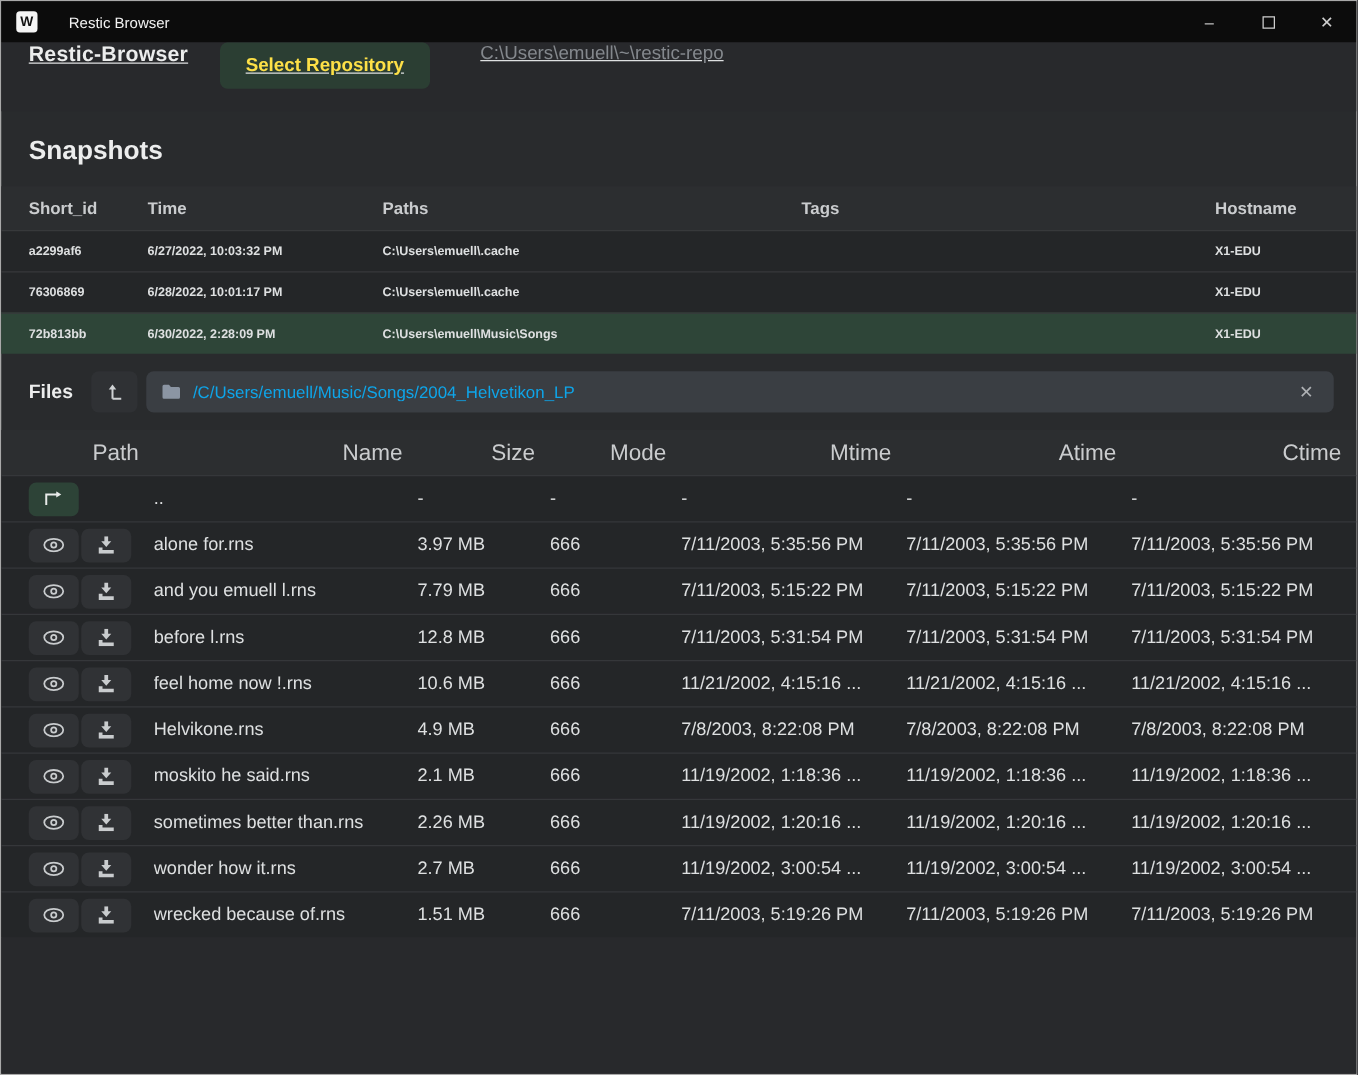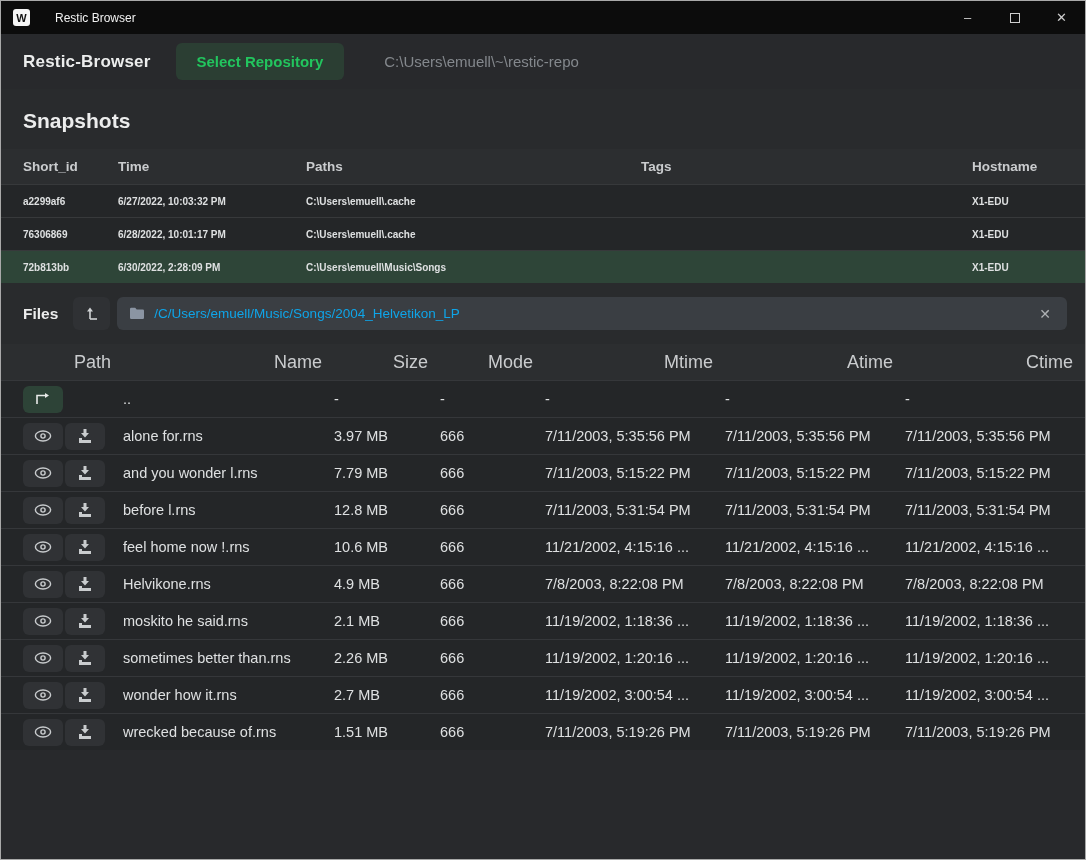--- a/index.html
+++ b/index.html
@@ -30,27 +30,27 @@
   .titlebar-title { margin-left: 25px; font-size: 12px; color: #f2f2f2; }
   .win-controls { margin-left: auto; display: flex; height: 100%; }
   .win-btn {
     width: 47px; height: 100%; display: flex; align-items: center; justify-content: center;
     color: #cfcfcf; font-size: 13px; cursor: default;
   }
   .maximize-glyph { width: 10px; height: 10px; border: 1px solid #cfcfcf; display: inline-block; }
   
   .header {
     height: 55px; flex: 0 0 55px; background: #28292c;
-    display: flex; align-items: center; padding: 0 22px;
+    display: flex; align-items: flex-start; padding: 0 22px; text-decoration: underline;
   }
   .app-name { font-size: 17px; font-weight: bold; color: #eceded; letter-spacing: .2px; }
   .select-repo-btn {
     margin-left: 25px; padding: 10px 21px;
     background: #2b3e33; border: none; border-radius: 6px;
-    color: #22c55e; font-size: 15px; font-weight: bold;
+    color: #fde047; font-size: 15px; font-weight: bold;
     font-family: inherit; cursor: pointer;
   }
   .repo-path { margin-left: 40px; font-size: 15px; color: #84888d; }
   
   .section-title-wrap { padding: 20px 22px 16px 22px; }
   .section-title { font-size: 21px; font-weight: bold; color: #eceded; }
   
   .snap-grid {
     display: grid;
     grid-template-columns: 95px 188px 335px 331px 1fr;
@@ -248,21 +248,21 @@
       </button>
       <button class="icon-btn">
         <span>
           <svg width="14" height="14" viewBox="0 0 14 14">
             <path d="M5.5 0 H8.5 V4 H11 L7 8.5 L3 4 H5.5 Z" fill="#c9ccce"></path>
             <path d="M1 9 H4 V11 H13 V14 H1 Z" fill="#c9ccce"></path>
           </svg>
         </span>
       </button>
     </div>
-    <div class="cell">and you wonder l.rns</div>
+    <div class="cell">and you emuell l.rns</div>
     <div class="cell">7.79 MB</div>
     <div class="cell">666</div>
     <div class="cell">7/11/2003, 5:15:22 PM</div>
     <div class="cell">7/11/2003, 5:15:22 PM</div>
     <div class="cell">7/11/2003, 5:15:22 PM</div>
   </div>
 
   <div class="files-grid file-row">
     <div class="icon-cell">
       <button class="icon-btn">

